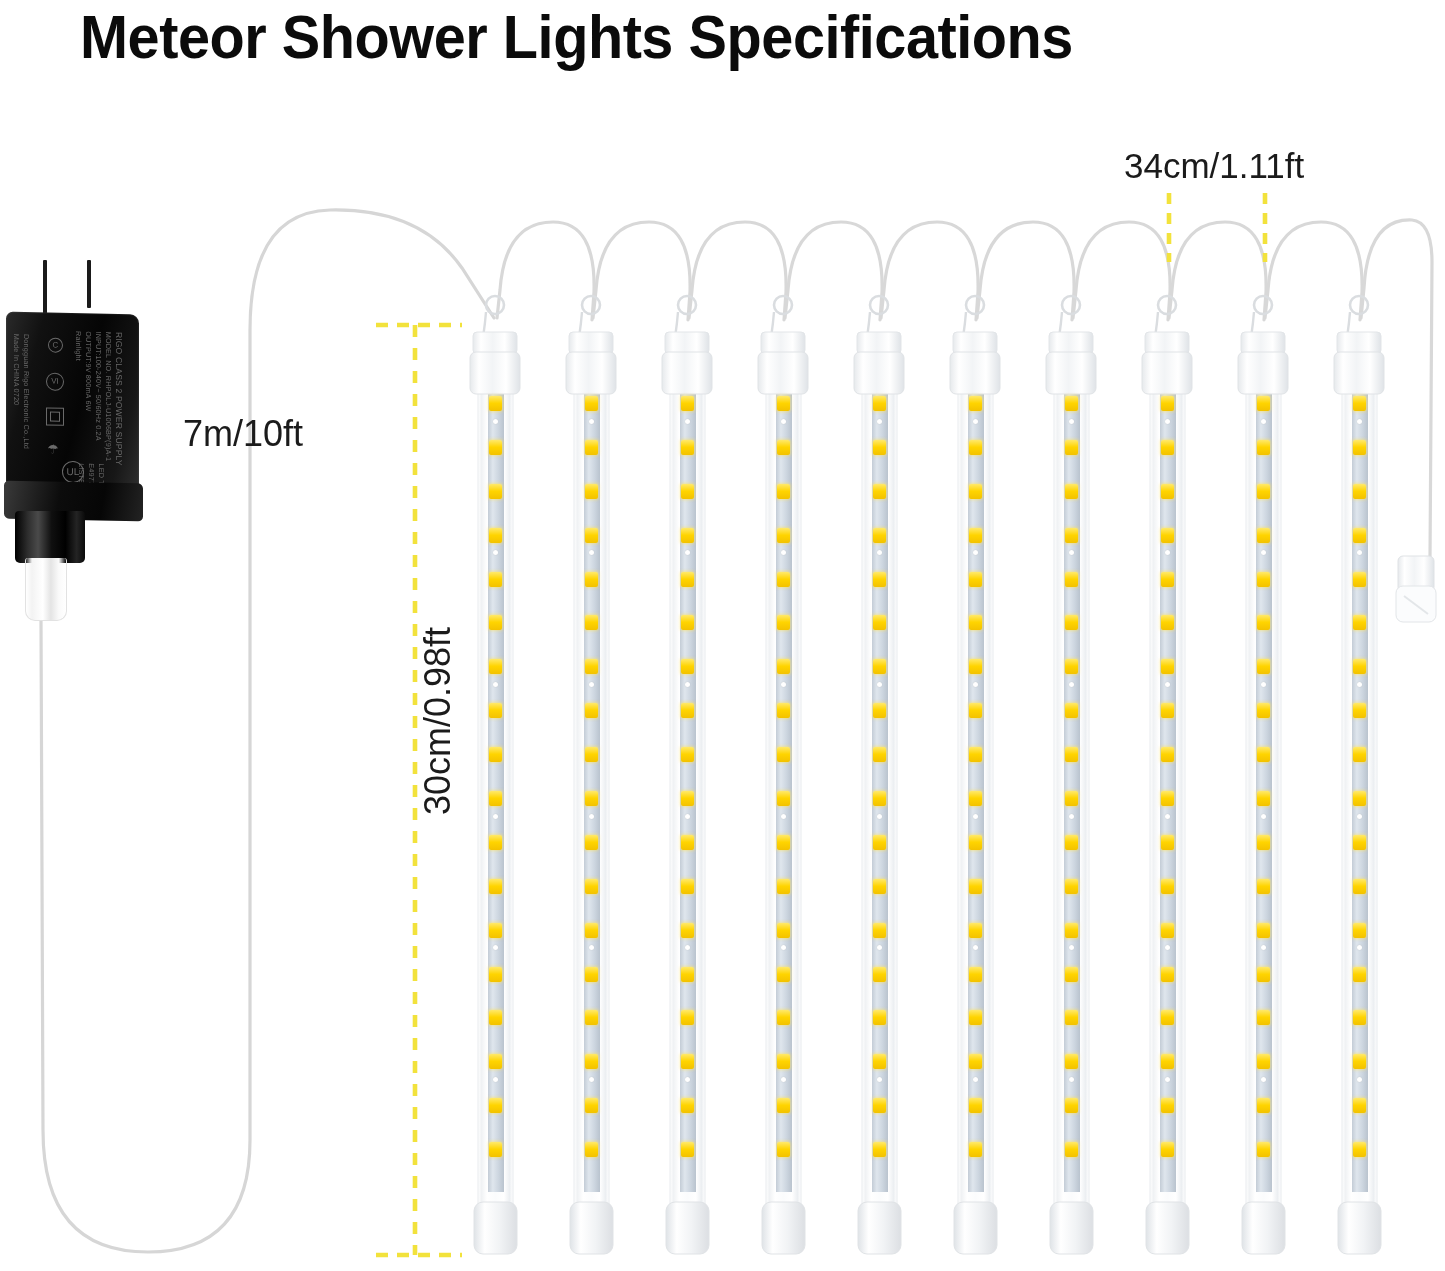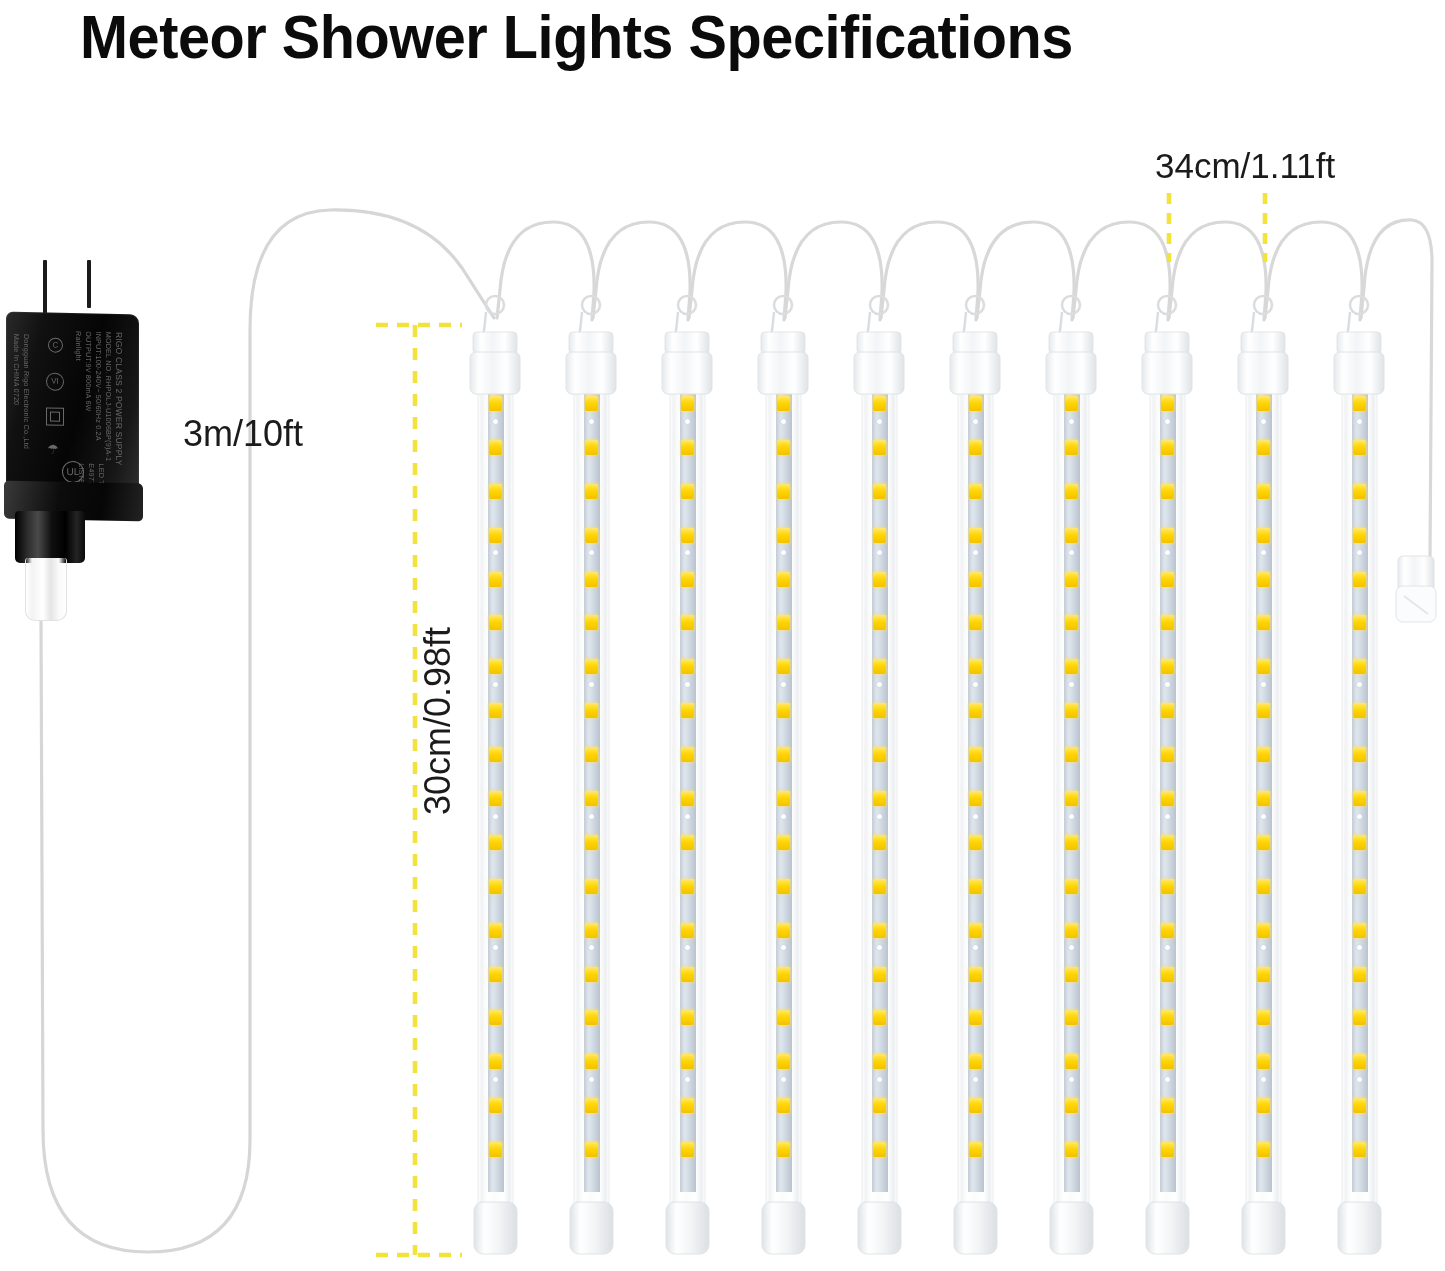--- a/index.html
+++ b/index.html
@@ -50,21 +50,20 @@
     color: #1b1b1b;
     font-family: "Liberation Sans", sans-serif;
     font-weight: 400;
     white-space: nowrap;
   }
   #label-34cm {
     left: 1124px;
     top: 146px;
     font-size: 35px;
     line-height: 40px;
-    margin-left: 31px;
   }
   #label-3m {
     left: 183px;
     top: 413px;
     font-size: 36px;
     line-height: 42px;
   }
   #label-30cm {
     left: 308px;
     top: 700px;
@@ -655,17 +654,17 @@
       <div class="adapter-text small" style="left:100px; top:150px;">LED TYPE</div>
     </div>
 
     <div id="adapter-shoulder"></div>
     <div id="adapter-collar"></div>
     <div id="adapter-plug"></div>
   </div>
 
   <div class="dim-label" id="label-34cm">34cm/1.11ft</div>
 
-  <div class="dim-label" id="label-3m">3m/10ft</div>
+  <div class="dim-label" id="label-3m">7m/10ft</div>
 
   <div class="dim-label" id="label-30cm">30cm/0.98ft</div>
 
 </div>
 
 </body></html>

